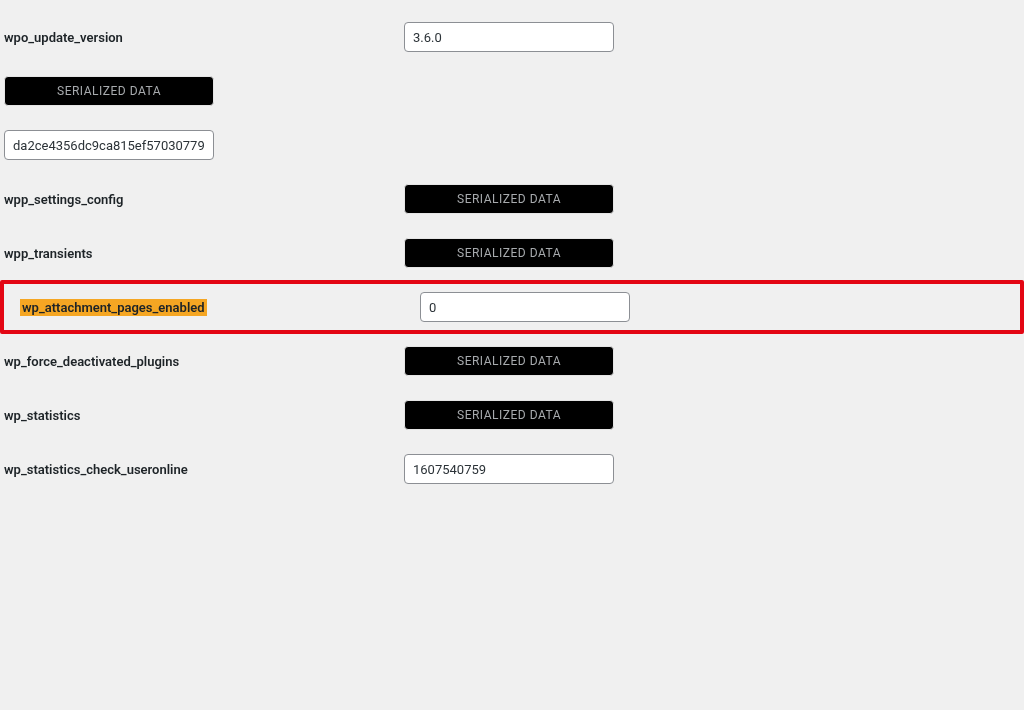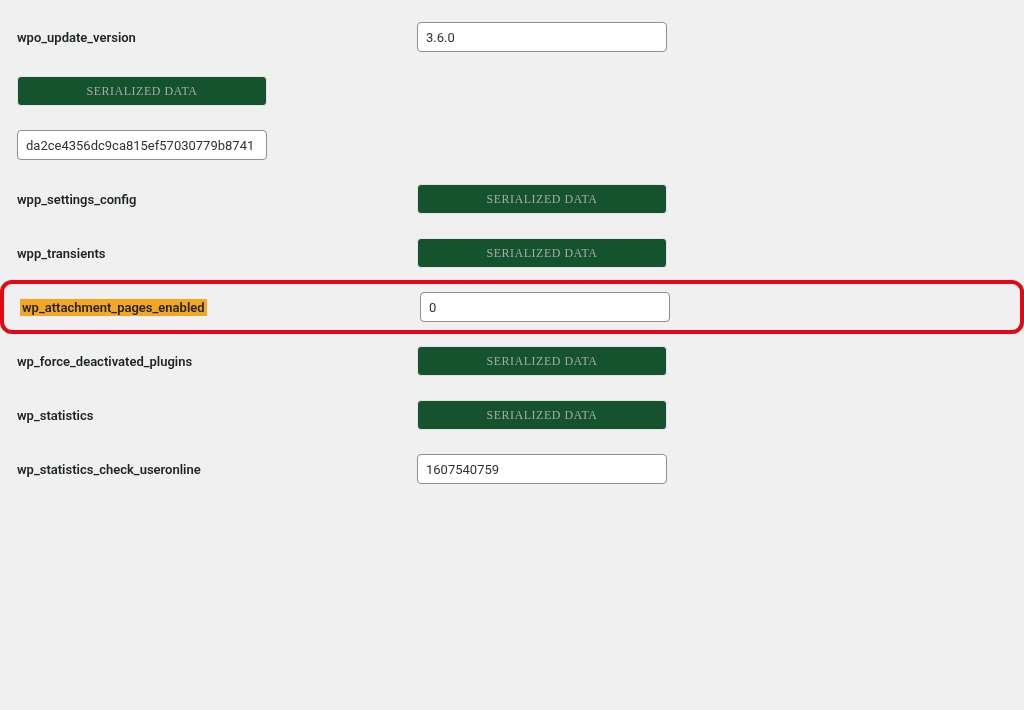--- a/index.html
+++ b/index.html
@@ -11,32 +11,32 @@
     font-size: 13px;
     color: #1d2327;
   }
   .options-table {
     width: 1024px;
     padding: 10px 0 20px 0;
   }
   .option-row {
     display: flex;
     align-items: center;
-    padding: 12px 17px;
+    padding: 12px 4px;
     position: relative;
   }
   .option-label {
     width: 400px;
     font-weight: 600;
     color: #1d2327;
     font-size: 13px;
     padding-right: 20px;
   }
   .option-value {
-    width: 250px;
+    width: 210px;
   }
   .text-input {
     width: 100%;
     height: 30px;
     padding: 4px 8px;
     border: 1px solid #8c8f94;
     border-radius: 4px;
     background: #fff;
     font-size: 13px;
     color: #2c3338;
@@ -45,33 +45,32 @@
     white-space: nowrap;
     overflow: hidden;
     text-overflow: clip;
   }
   .serialized-box {
     width: 100%;
     height: 30px;
     padding: 4px 8px;
     border: 1px solid #e5e5e5;
     border-radius: 4px;
-    background: #14532d;
+    background: #000000;
     color: #a7aaad;
     font-size: 12px;
     letter-spacing: 0.5px;
     display: flex;
     align-items: center;
     justify-content: center;
     text-transform: uppercase;
-    font-family: Liberation Serif, serif;
   }
   .highlight-row {
     border: 4px solid #e30613;
-    border-radius: 12px;
+    border-radius: 2px;
     padding: 8px 16px;
     margin: 0 0;
   }
   .highlight-label {
     background: #f5a623;
     padding: 1px 2px;
     display: inline-block;
   }
 </style>
 </head>

